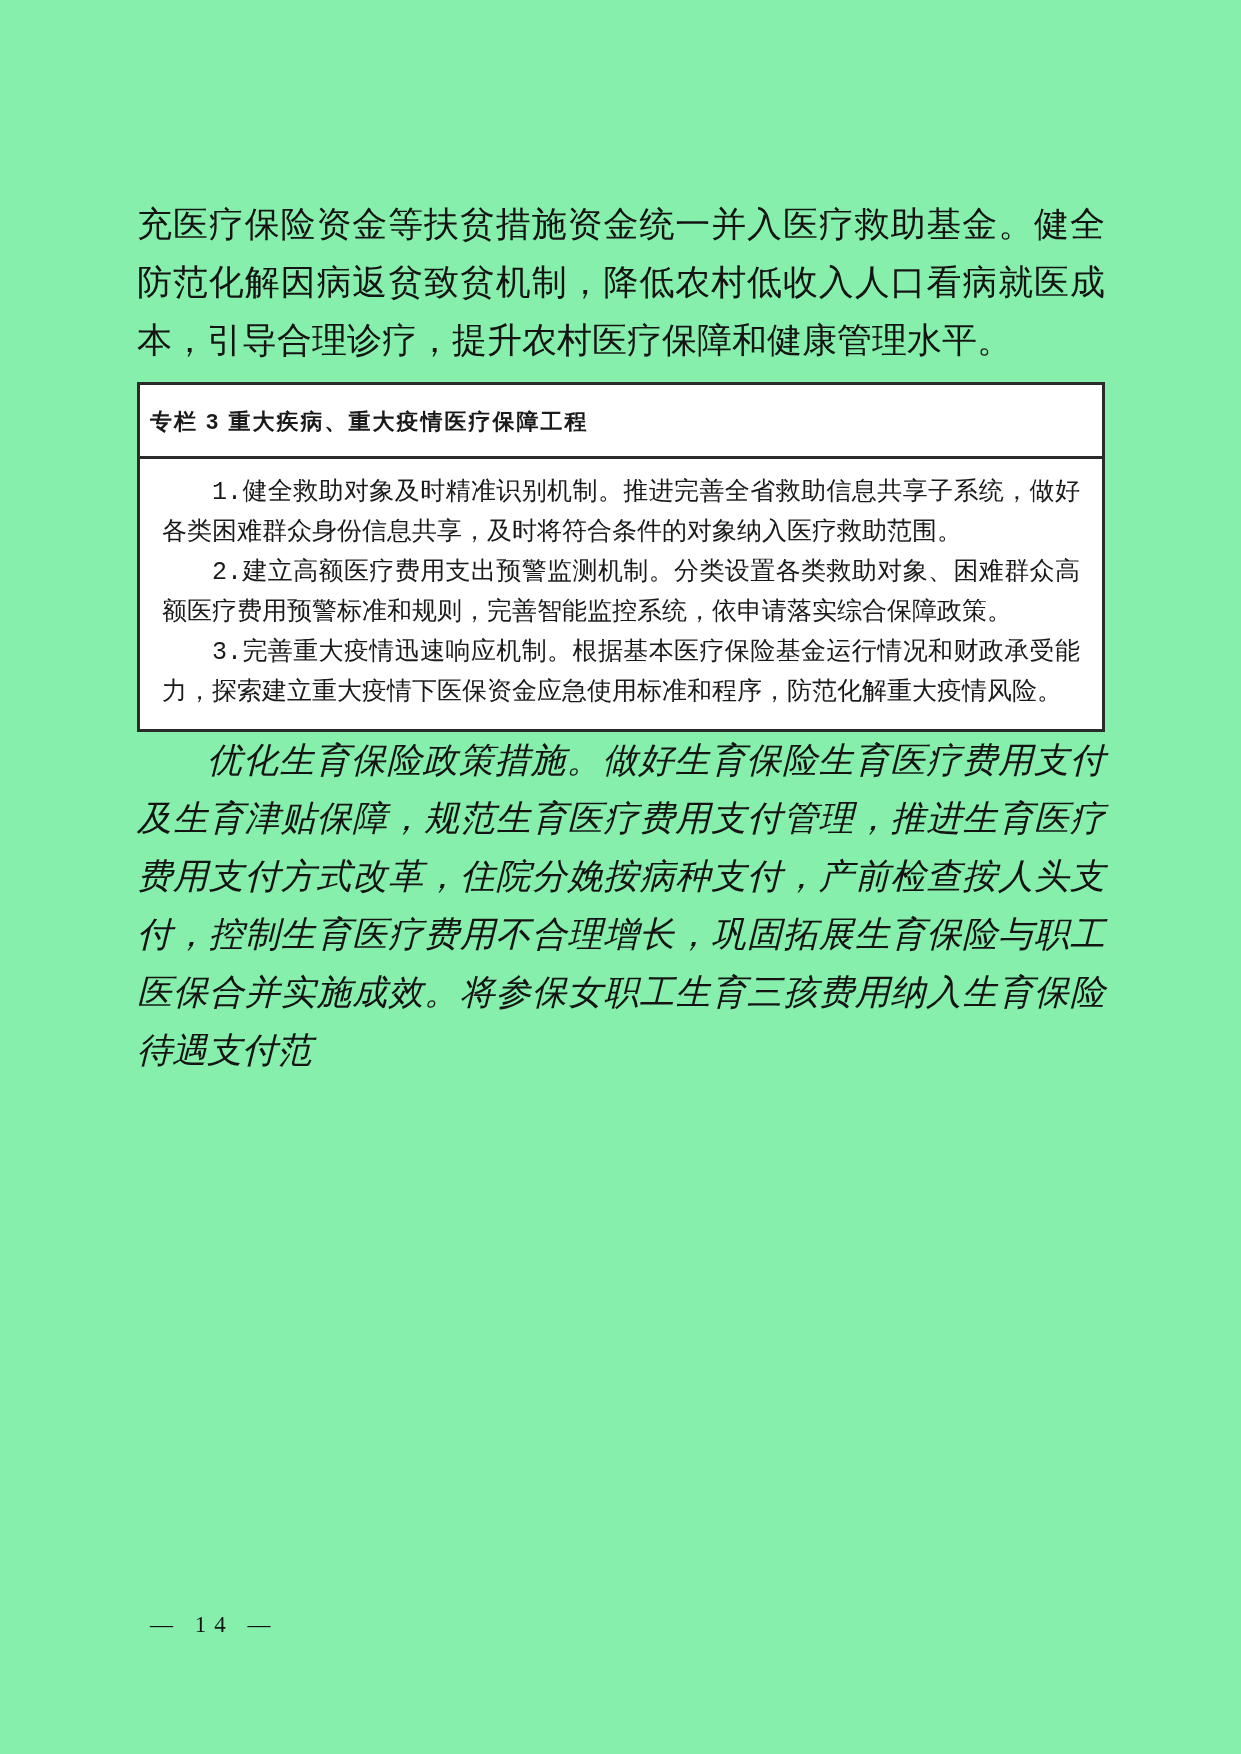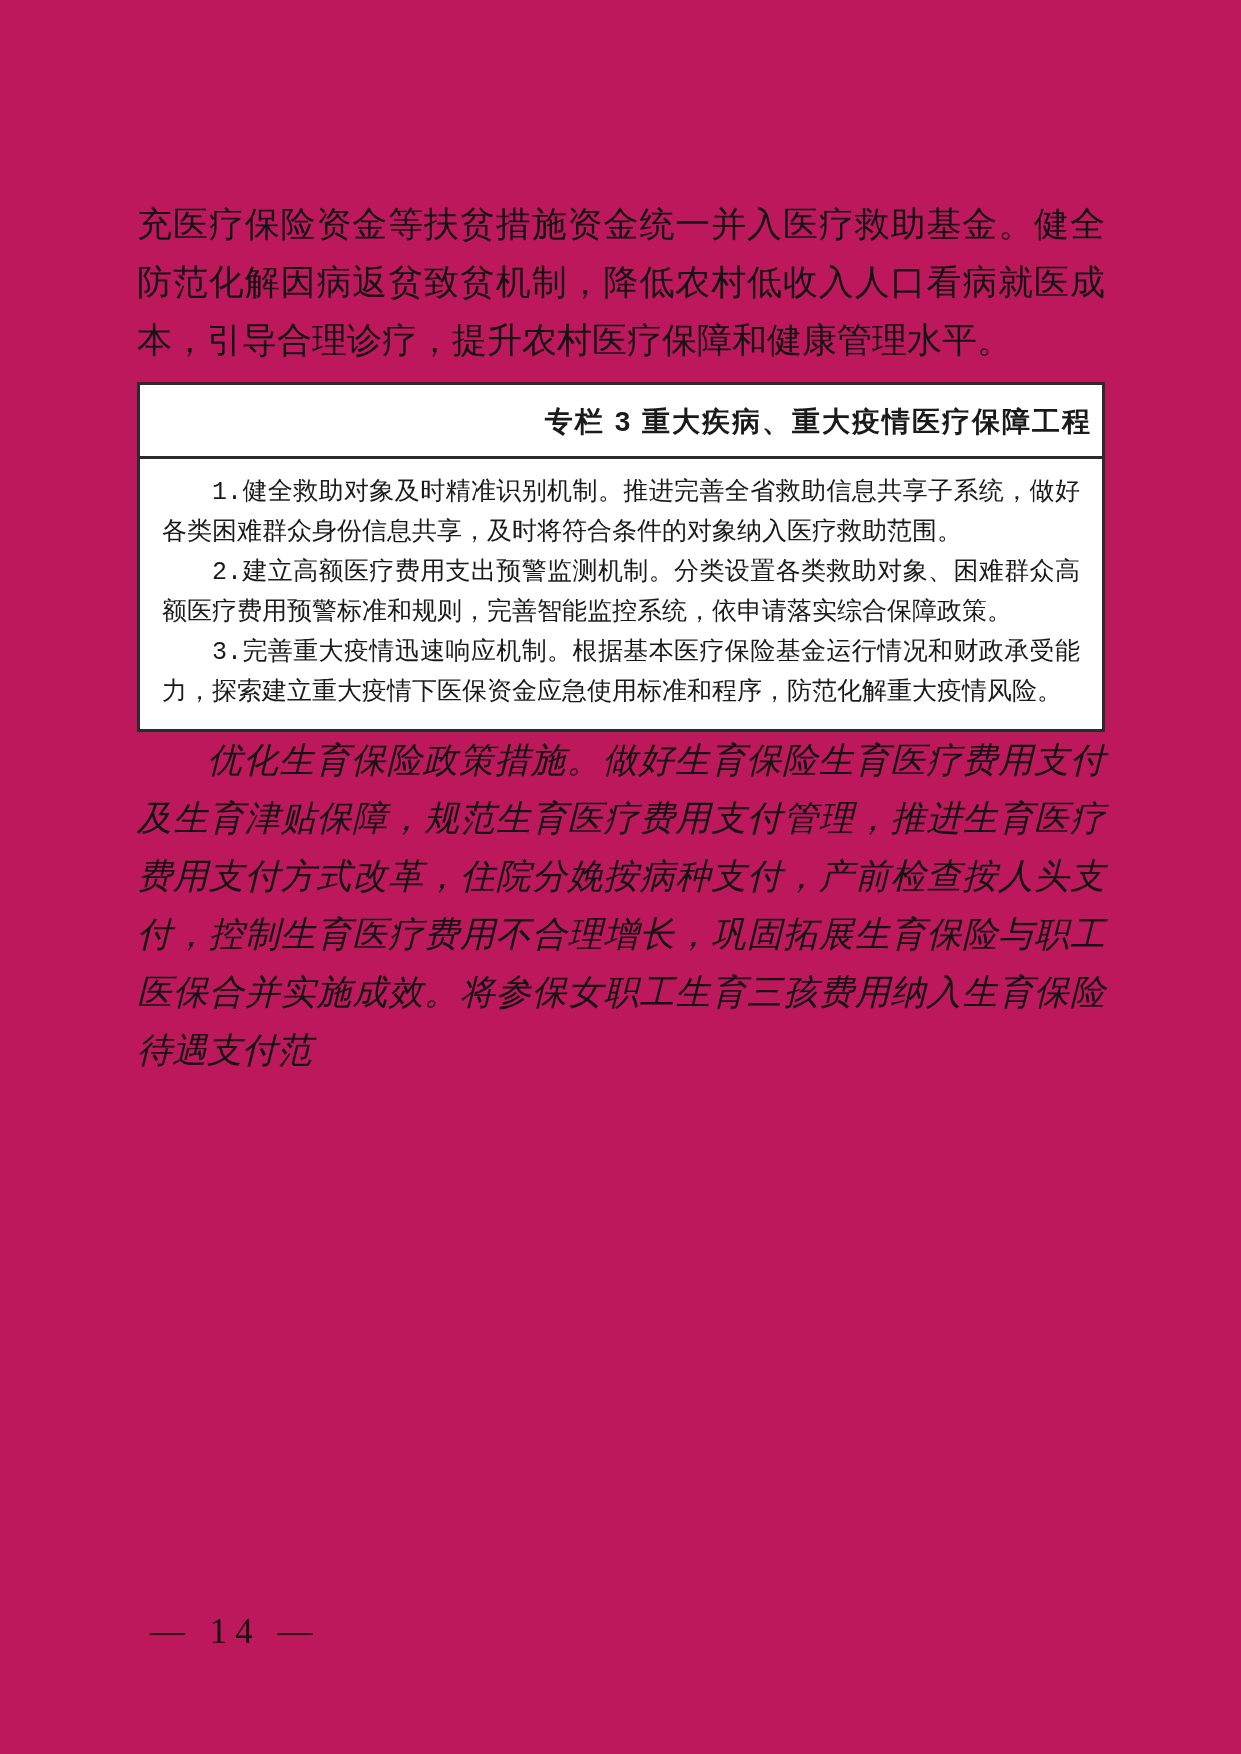--- a/index.html
+++ b/index.html
@@ -4,21 +4,21 @@
 <style>
   html, body {
     margin: 0;
     padding: 0;
     background: #ffffff;
   }
   .page {
     position: relative;
     width: 1241px;
     height: 1754px;
-    background: #be185d;
+    background: #86efac;
     overflow: hidden;
     font-family: "Liberation Serif", "DejaVu Serif", serif;
     color: #141414;
   }
   .content {
     position: absolute;
     left: 137px;
     top: 196px;
     width: 968px;
   }
@@ -33,23 +33,23 @@
   .after-box { margin-top: 34px; font-style: italic; }
 
   .callout-box {
     border: 3px solid #2b2b2b;
     margin-top: 12px;
     background: #ffffff;
   }
   .callout-header {
     font-family: "Liberation Sans", "DejaVu Sans", sans-serif;
     font-weight: 700;
-    font-size: 28px;
+    font-size: 22px;
     line-height: 40px;
-    text-align: right;
+    text-align: left;
     padding: 17px 10px 14px;
     border-bottom: 3px solid #2b2b2b;
     letter-spacing: 2px;
     color: #1a1a1a;
   }
   .callout-body {
     padding: 14px 22px 16px;
   }
   .callout-item {
     margin: 0;
@@ -57,21 +57,21 @@
     line-height: 40px;
     text-indent: 2em;
     text-align: justify;
     font-family: Liberation Mono, monospace;
     color: #1a1a1a;
   }
   .page-number {
     position: absolute;
     left: 150px;
     top: 1612px;
-    font-size: 35px;
+    font-size: 23px;
     letter-spacing: 8px;
     font-family: "Liberation Serif", "DejaVu Serif", serif;
     color: #141414;
     white-space: nowrap;
   }
 </style>
 </head>
 <body>
 
 <div class="page">

